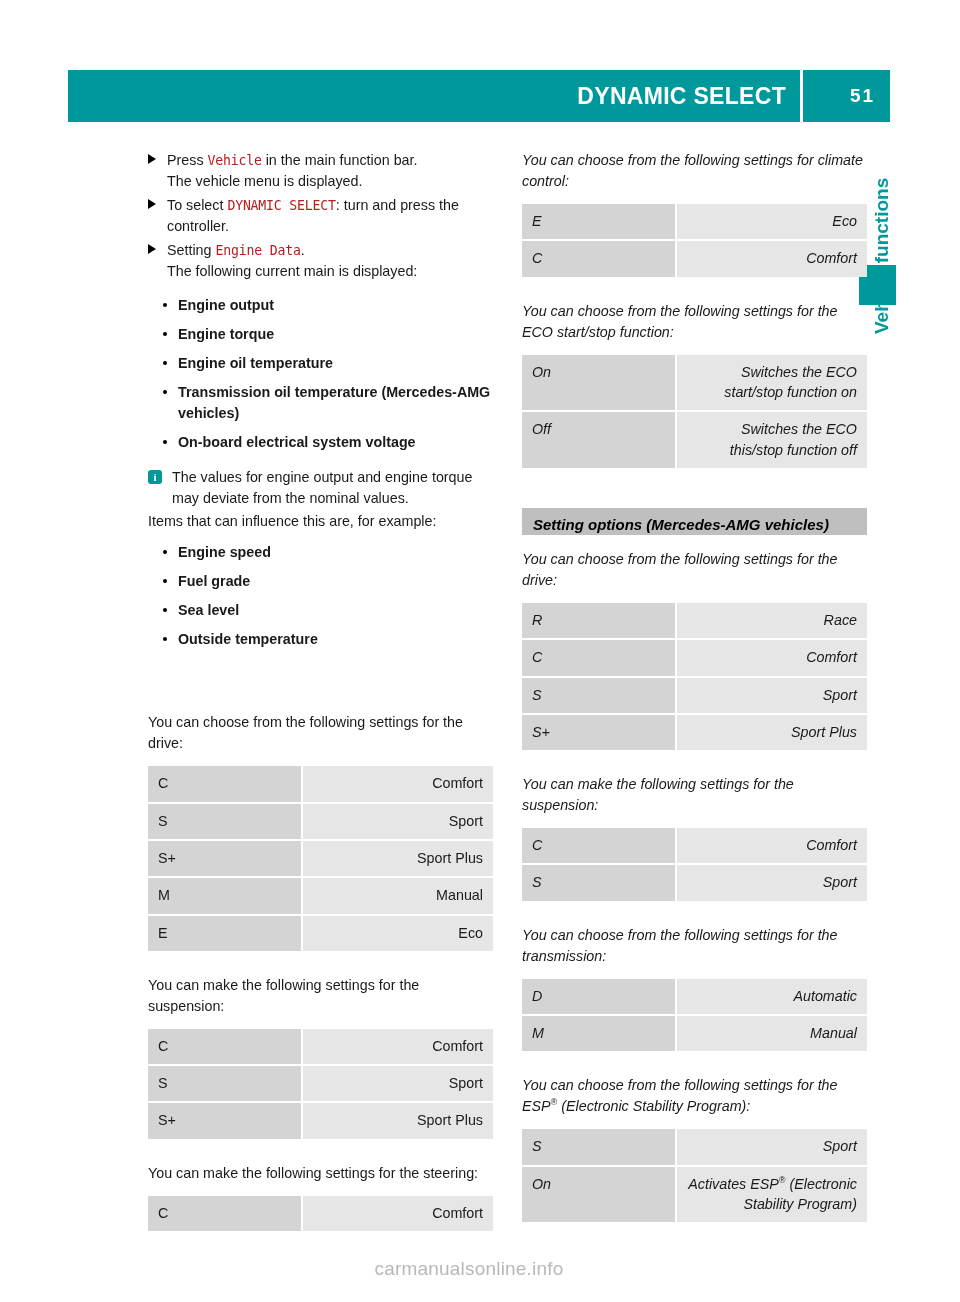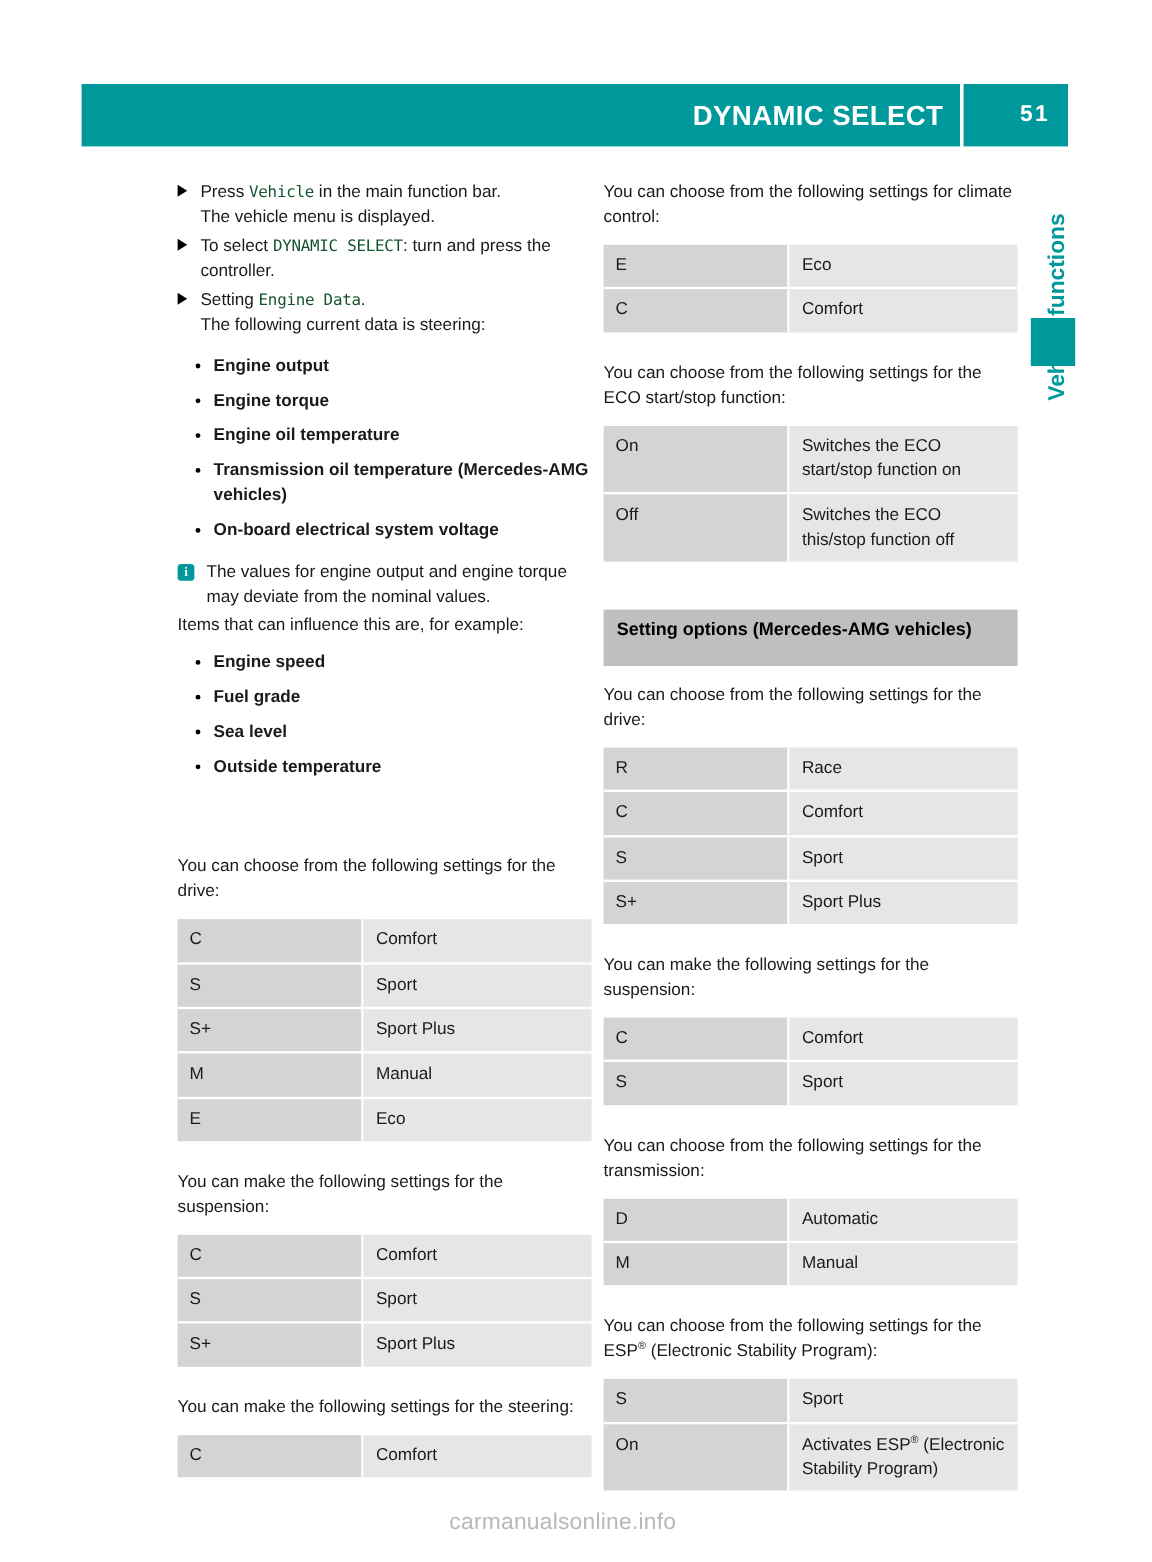--- a/index.html
+++ b/index.html
@@ -63,21 +63,21 @@
 
   
   .col {
     position: absolute;
     top: 150px;
     width: 345px;
     font-size: 14.3px;
     line-height: 1.47;
   }
   .col-left  { left: 148px; }
-  .col-right { left: 503px; }
+  .col-right { left: 522px; font-style: italic; }
 
   p.body-text {
     margin: 0 0 0 0;
     padding: 0;
   }
 
   
   .sp-6  { height: 6px; }
   .sp-10 { height: 10px; }
   .sp-12 { height: 12px; }
@@ -96,21 +96,21 @@
     left: 0;
     top: 4px;
     width: 0;
     height: 0;
     border-left: 8px solid #000000;
     border-top: 5px solid transparent;
     border-bottom: 5px solid transparent;
   }
   .mono {
     font-family: "DejaVu Sans Mono", "Liberation Mono", monospace;
-    color: #14532d;
+    color: #b91c1c;
     font-size: 13.2px;
     letter-spacing: -0.2px;
   }
 
   
   .bullet {
     position: relative;
     padding-left: 17px;
     margin-left: 13px;
     margin-bottom: 8px;
@@ -144,21 +144,21 @@
     font-size: 11px;
     font-weight: bold;
     line-height: 14px;
     text-align: center;
     font-family: "Liberation Serif", serif;
   }
 
   
   .section-bar {
     background: #bfbfbf;
-    padding: 7px 11px 20px 11px;
+    padding: 7px 11px 0 11px;
     font-weight: bold;
     font-size: 15px;
     line-height: 1.34;
     color: #000000;
   }
 
   
   .tbl {
     width: 100%;
     border-collapse: separate;
@@ -172,20 +172,21 @@
     border-bottom: 2px solid #ffffff;
   }
   .tbl tr:last-child td { border-bottom: none; }
   .tbl td.key {
     width: 45%;
     background: #d4d4d4;
     border-right: 2px solid #ffffff;
   }
   .tbl td.val {
     background: #e6e6e6;
+    text-align: right;
   }
   sup.reg {
     font-size: 9px;
     vertical-align: super;
     line-height: 0;
   }
 
   
   .side-square {
     position: absolute;
@@ -247,21 +248,21 @@
   </div>
 
   <div class="step">
     <span class="step-arrow"></span>
     <span><span>To select </span><span class="mono">DYNAMIC SELECT</span><span>: turn and press the controller.</span></span>
   </div>
 
   <div class="step">
     <span class="step-arrow"></span>
     <span><span>Setting </span><span class="mono">Engine Data</span><span>.</span></span>
-    <div>The following current data is steering:</div>
+    <div>The following current main is displayed:</div>
   </div>
 
   <div class="sp-10"></div>
 
   <div>
     <div class="bullet"><span class="bullet-dot"></span><span>Engine output</span></div>
     <div class="bullet"><span class="bullet-dot"></span><span>Engine torque</span></div>
     <div class="bullet"><span class="bullet-dot"></span><span>Engine oil temperature</span></div>
     <div class="bullet"><span class="bullet-dot"></span><span>Transmission oil temperature (Mercedes-AMG vehicles)</span></div>
     <div class="bullet"><span class="bullet-dot"></span><span>On-board electrical system voltage</span></div>

